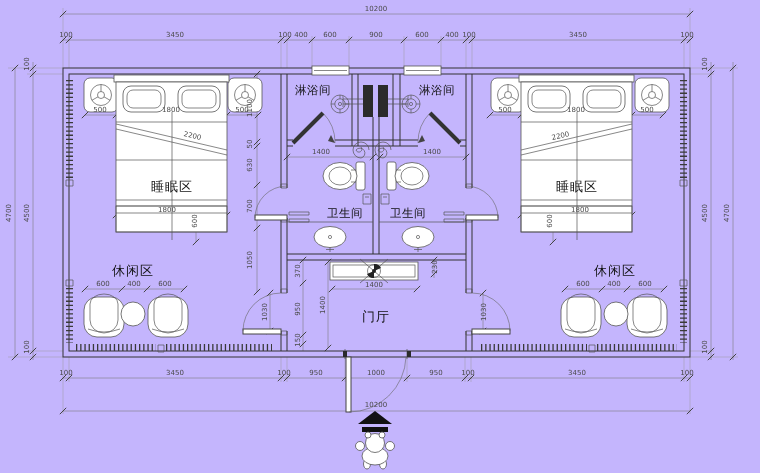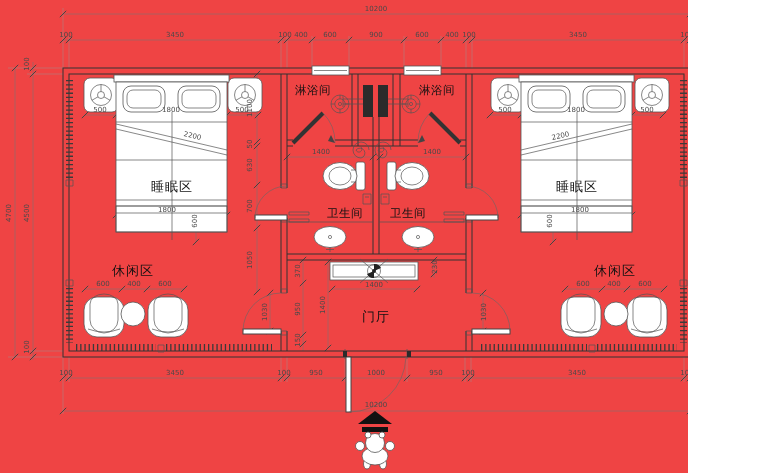--- a/index.html
+++ b/index.html
@@ -1,16 +1,16 @@
 <!DOCTYPE html>
 <html><head>
 <meta charset="utf-8">
 <style>
   html,body{margin:0;padding:0;background:#fff;}
-  .stage{width:688px;height:473px;background:#ef4444;position:relative;overflow:hidden;}
+  .stage{width:760px;height:473px;background:#c4b5fd;position:relative;overflow:hidden;}
   svg{display:block;}
   .dim{font:7px "DejaVu Sans",sans-serif;fill:#4a4a4a;text-anchor:middle;}
   .room{font:13px "DejaVu Sans",sans-serif;fill:#111;text-anchor:middle;letter-spacing:1px;}
   .room-sm{font:11.5px "DejaVu Sans",sans-serif;fill:#111;text-anchor:middle;letter-spacing:.5px;}
   .wall{stroke:#333;stroke-width:1;fill:none;}
   .furn{stroke:#555;stroke-width:.8;fill:#fff;}
   .furnl{stroke:#555;stroke-width:.7;fill:none;}
   .dimline{stroke:#777;stroke-width:.55;fill:none;}
   .extline{stroke:#9a9a9a;stroke-width:.45;fill:none;}
   .hatch{stroke:#3a3a3a;stroke-width:7;stroke-dasharray:1.3 2.9;fill:none;}

